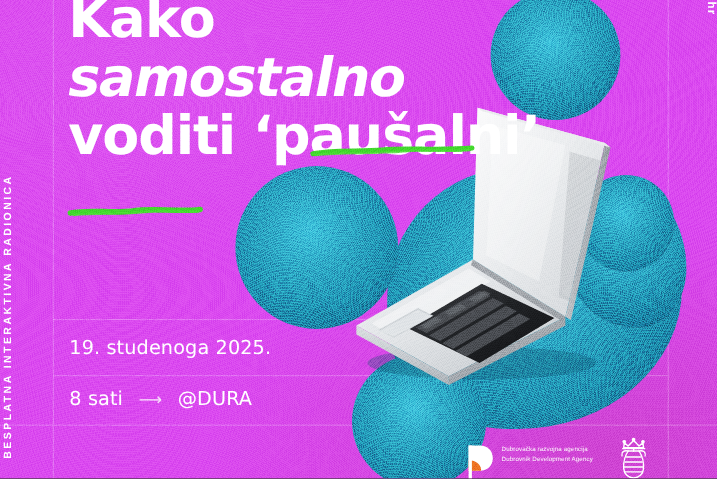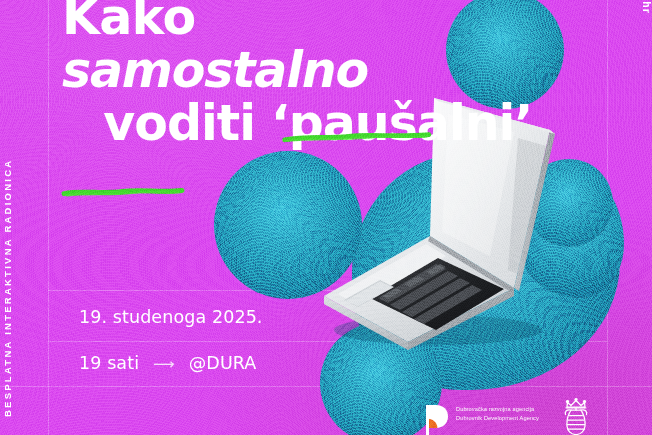--- a/index.html
+++ b/index.html
@@ -79,21 +79,21 @@
     width:470px;
     color:#fff;
     font-size:49px;
     line-height:1.085;
     font-weight:700;
     letter-spacing:-.6px;
     font-family:"DejaVu Sans","Liberation Sans",sans-serif;
   }
   #headline .ln { position:relative; display:block; white-space:nowrap; }
   #headline .ln.l2 { letter-spacing:-1.2px;font-style:italic; }
-  #headline .ln.l3 { letter-spacing:-1.0px;text-align:right; }
+  #headline .ln.l3 { letter-spacing:-1.0px; }
 
   
   .marker { position:absolute; z-index:41; height:11px; }
   .marker svg { display:block; width:100%; height:100%; overflow:visible; }
   #mark-1 { left:283px; top:132px; width:148px; }
   #mark-2 { left:62px; top:187px; width:122px; }
 
   
   .vtext {
     position:absolute; z-index:45;
@@ -109,21 +109,21 @@
   }
   #right-label {
     right:11px; top:14px;
     transform-origin:right top;
     transform:rotate(90deg) translate(0,-100%);
     font-size:10.5px; letter-spacing:1.1px; font-weight:700;
   }
 
   
   .info {
-    position:absolute; z-index:45; left:79px;
+    position:absolute; z-index:45; left:63px;
     color:#fff;
     font-size:17.5px; letter-spacing:.1px;
     font-family:"DejaVu Sans","Liberation Sans",sans-serif;
     white-space:nowrap;
   }
   #info-date { top:307px; }
   #info-time { top:353px; }
   #info-time .sep { opacity:.82; padding:0 14px; font-size:15px; }
 
   
@@ -248,21 +248,21 @@
   <div class="rule h" style="left:0;     top:386px;width:652px;"></div>
 
   <div class="vtext" id="left-label">BESPLATNA INTERAKTIVNA RADIONICA</div>
 
   <div class="vtext" id="right-label">
     <span>mpuljas@dura.hr</span>
   </div>
 
   <div class="info" id="info-date">19. studenoga 2025.</div>
   <div class="info" id="info-time">
-    <span>19 sati</span><span class="sep">⟶</span><span>@DURA</span>
+    <span>8 sati</span><span class="sep">⟶</span><span>@DURA</span>
   </div>
 
   <div id="dura">
     <div id="dura-mark">
       <svg viewBox="0 0 25 33">
         <path d="M2 1 H12 C19.5 1 24 6 24 12.6 C24 19 19.5 24 12 24 H2 Z" fill="#ffffff"></path>
         <path d="M2 14.5 C9 14.5 13.4 18.4 13.4 24 H2 Z" fill="#ed6b21"></path>
         <path d="M2 24 H12 C19.5 24 24 28 24 32 H2 Z" fill="#ffffff" opacity="0"></path>
         <path d="M2 1 H5 V32 H2 Z" fill="#ffffff"></path>
       </svg>

